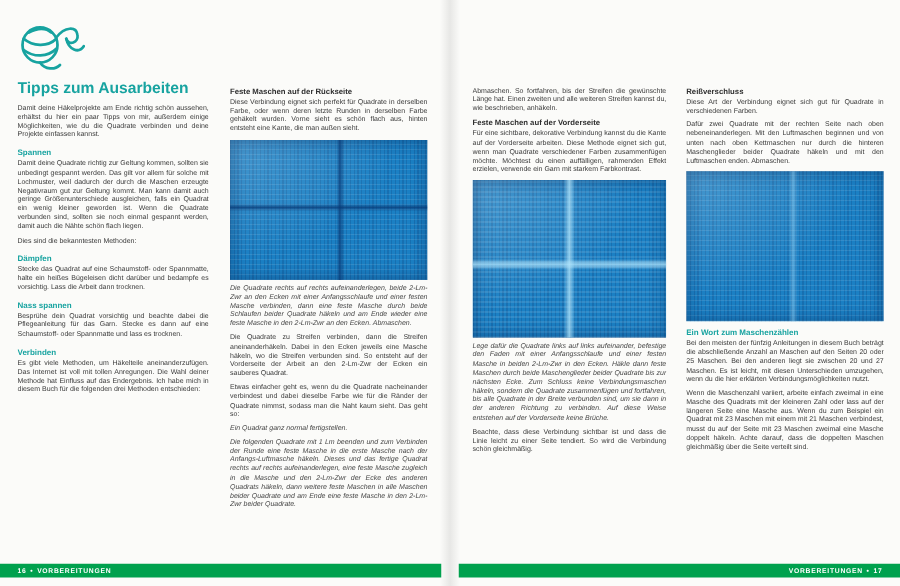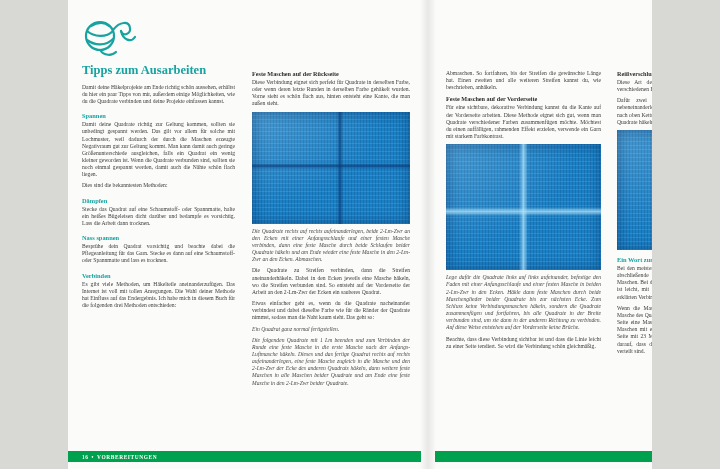--- a/index.html
+++ b/index.html
@@ -1,20 +1,20 @@
 <!DOCTYPE html>
 <html><head>
 <meta charset="utf-8">
 <style>
   * { margin:0; padding:0; box-sizing:border-box; }
   html,body { background:#d8d8d4; }
   body { font-family:"Liberation Sans", sans-serif; }
   .spread {
-    position:relative; width:584px; height:469px; margin:0 auto;
-    background:#fbfbf9; overflow:hidden;font-family:Liberation Serif, serif;
+    position:relative; width:720px; height:469px; margin:0 auto;
+    background:#fbfbf9; overflow:hidden;
   }
   .gutter {
     position:absolute; left:352px; top:0; width:16px; height:469px;
     background:linear-gradient(90deg, rgba(0,0,0,0), rgba(0,0,0,.08) 50%, rgba(0,0,0,0));
   }
   .yarn { position:absolute; left:8px; top:4px; }
 
   .col { position:absolute; top:70px; height:382px; overflow:hidden; }
   .col1 { left:14px;  top:64px; width:153px; }
   .col2 { left:184px; width:158px; }

